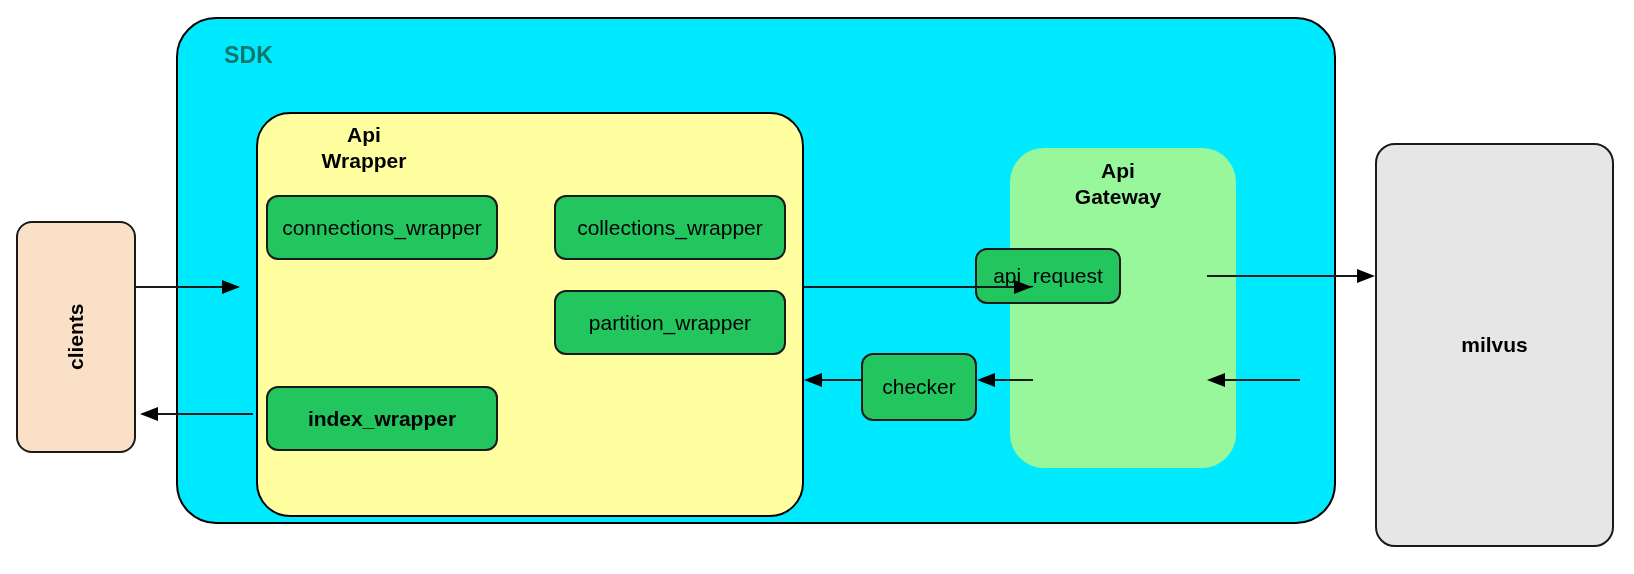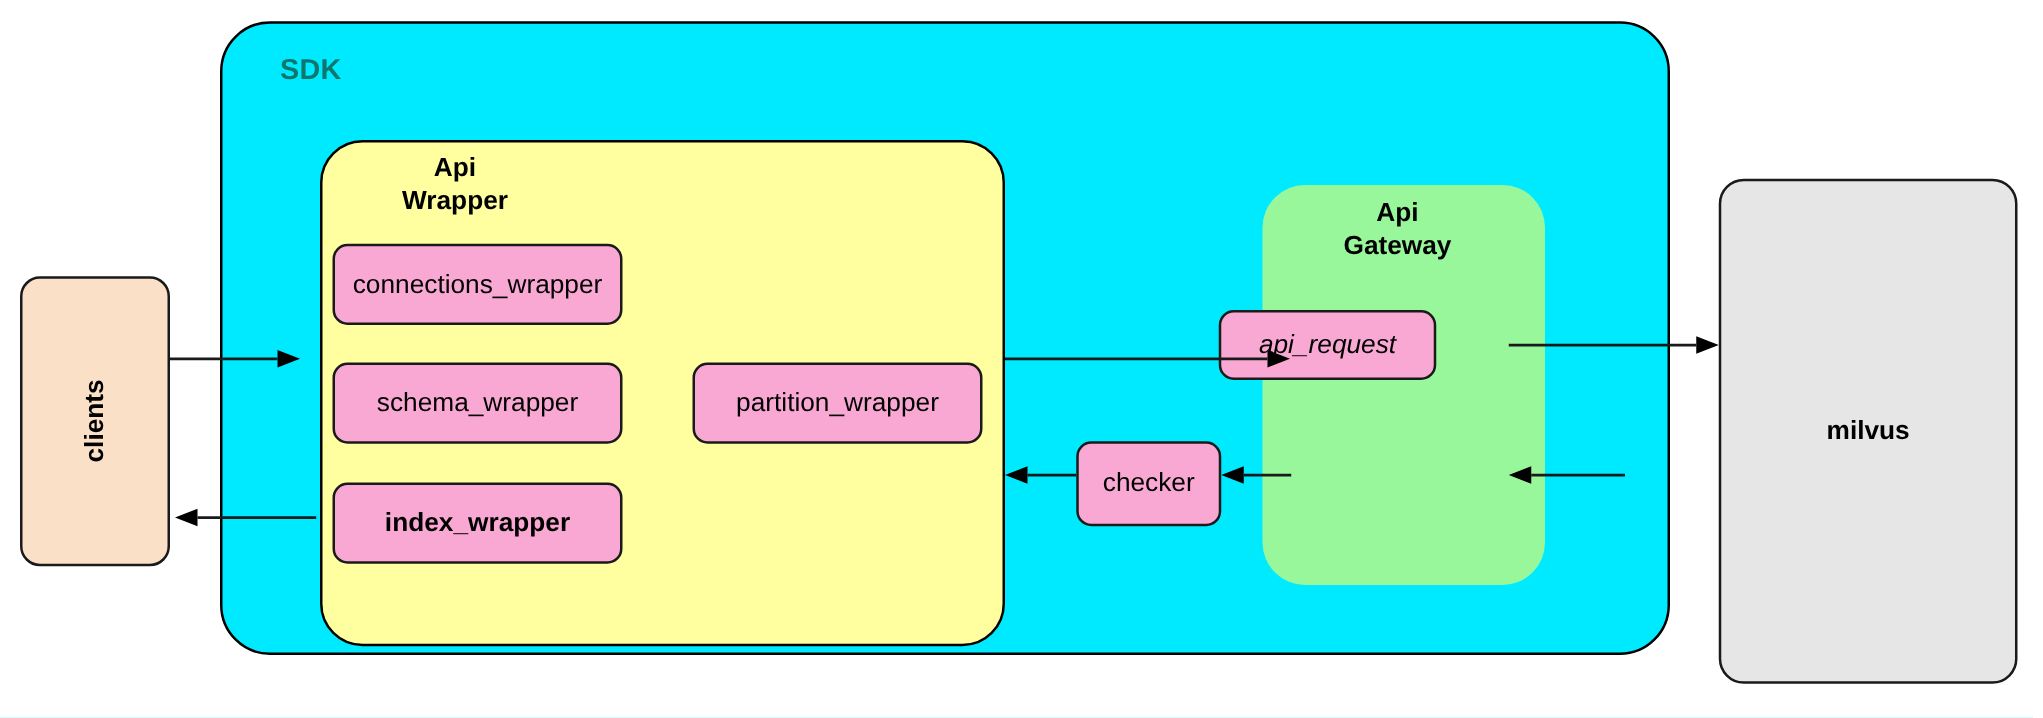--- a/index.html
+++ b/index.html
@@ -83,42 +83,42 @@
     font-weight: bold;
     line-height: 26px;
     color: #000000;
     text-align: center;
   }
 
   
   .node {
     position: absolute;
     box-sizing: border-box;
-    background: #f9a8d4;
+    background: #22c55e;
     border: 2px solid #1a1a1a;
     border-radius: 12px;
     display: flex;
     align-items: center;
     justify-content: center;
     font-size: 21px;
     color: #000000;
     text-align: center;
     line-height: 1.1;
   }
 
   
   .w-c1 { left: 266px; }
   .w-c2 { left: 554px; }
   .w-r1 { top: 195px; }
   .w-r2 { top: 290px; }
   .w-r3 { top: 386px; font-weight: bold; }
   .wnode { width: 232px; height: 65px; }
 
   
-  .gnode { width: 174px; height: 56px; left: 975px; font-style: italic; }
+  .gnode { width: 146px; height: 56px; left: 975px; }
   .g-r1 { top: 248px; }
   .g-r2 { top: 352px; }
 
   
   .checker {
     left: 861px;
     top: 353px;
     width: 116px;
     height: 68px;
   }
@@ -189,21 +189,21 @@
 
   <div class="box sdk">
     <span class="sdk-label">SDK</span>
   </div>
 
   <div class="box apiwrapper">
     <span class="apiwrapper-label"><span>Api</span><br><span>Wrapper</span></span>
   </div>
 
   <div class="node wnode w-c1 w-r1">connections_wrapper</div>
-  <div class="node wnode w-c1 w-r2">schema_wrapper</div>
+  <div class="node wnode w-c2 w-r1">collections_wrapper</div>
   <div class="node wnode w-c2 w-r2">partition_wrapper</div>
   <div class="node wnode w-c1 w-r3">index_wrapper</div>
 
   <div class="box apigateway noborder">
     <span class="apigateway-label"><span>Api</span><br><span>Gateway</span></span>
   </div>
 
   <div class="node gnode g-r1">api_request</div>
 
   <div class="node checker">checker</div>

